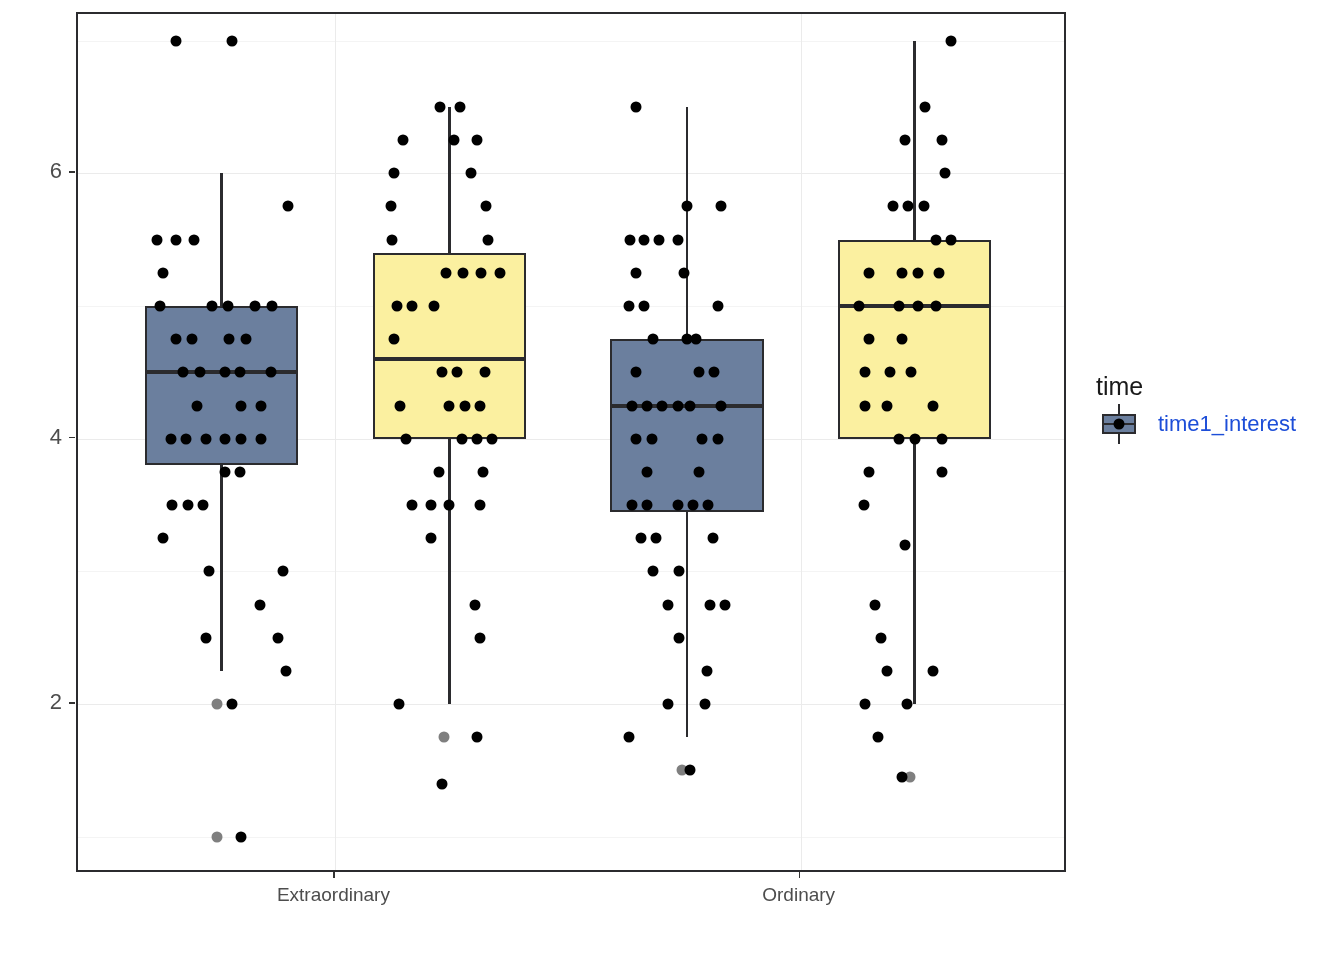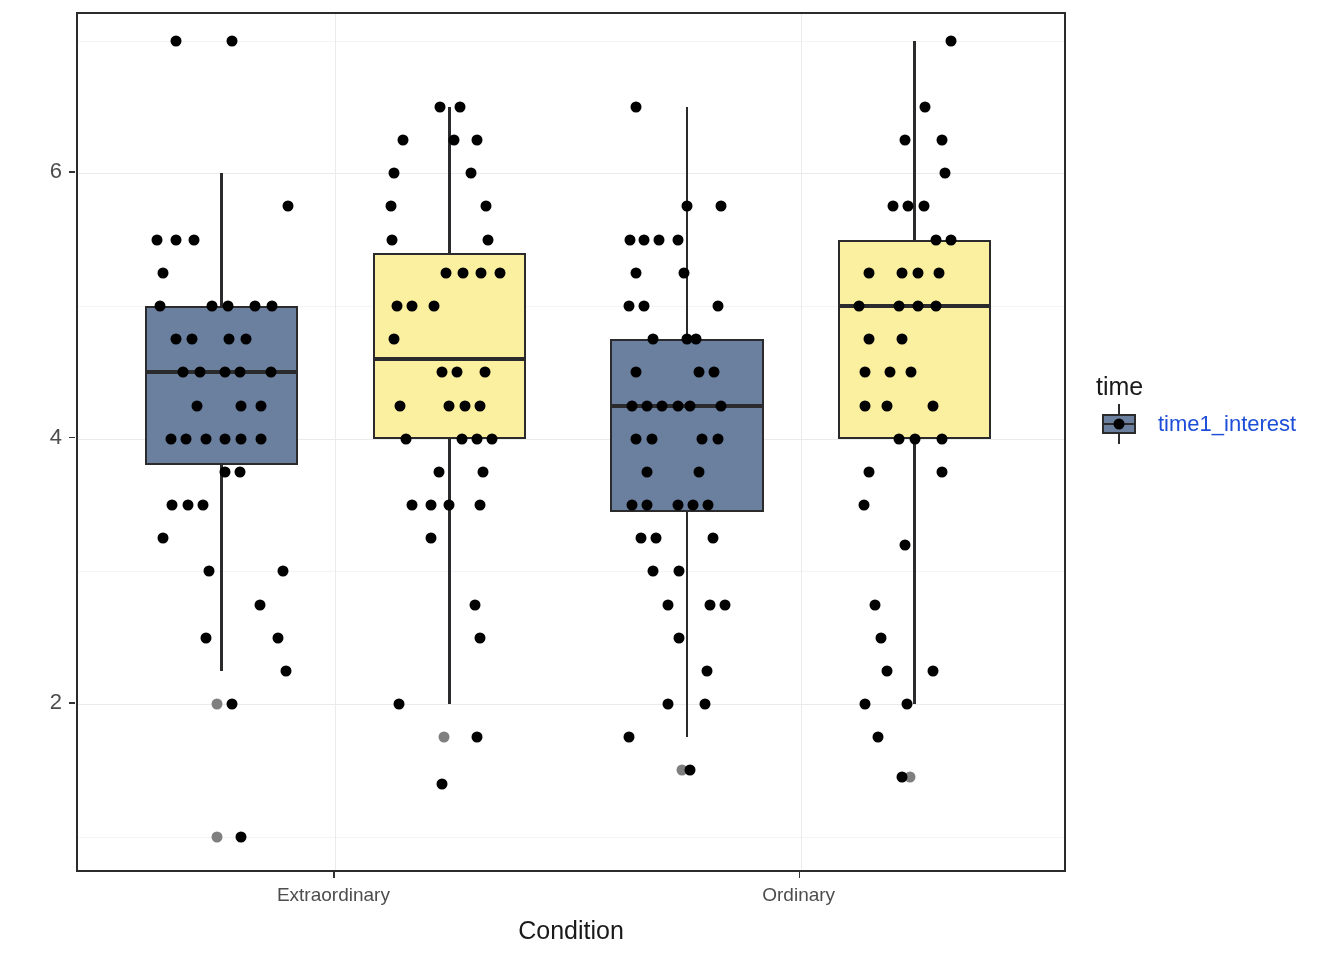--- a/index.html
+++ b/index.html
@@ -196,21 +196,20 @@
     margin-left: 16px;
     white-space: nowrap;
   }
 </style>
 </head>
 <body>
 
 <div id="root">
 
   <div class="axis-title-y">interest</div>
-  <div class="axis-title-x">Condition</div>
 
   <div id="y-ticks">
       <div class="ytick-label" style="top: 171.259px; right: 1282px;">6</div>
       <div class="ytick-mark" style="left: 69px; top: 171.259px;"></div>
       <div class="ytick-label" style="top: 436.691px; right: 1282px;">4</div>
       <div class="ytick-mark" style="left: 69px; top: 436.691px;"></div>
       <div class="ytick-label" style="top: 702.123px; right: 1282px;">2</div>
       <div class="ytick-mark" style="left: 69px; top: 702.123px;"></div>
     </div>
   <div id="x-ticks">

